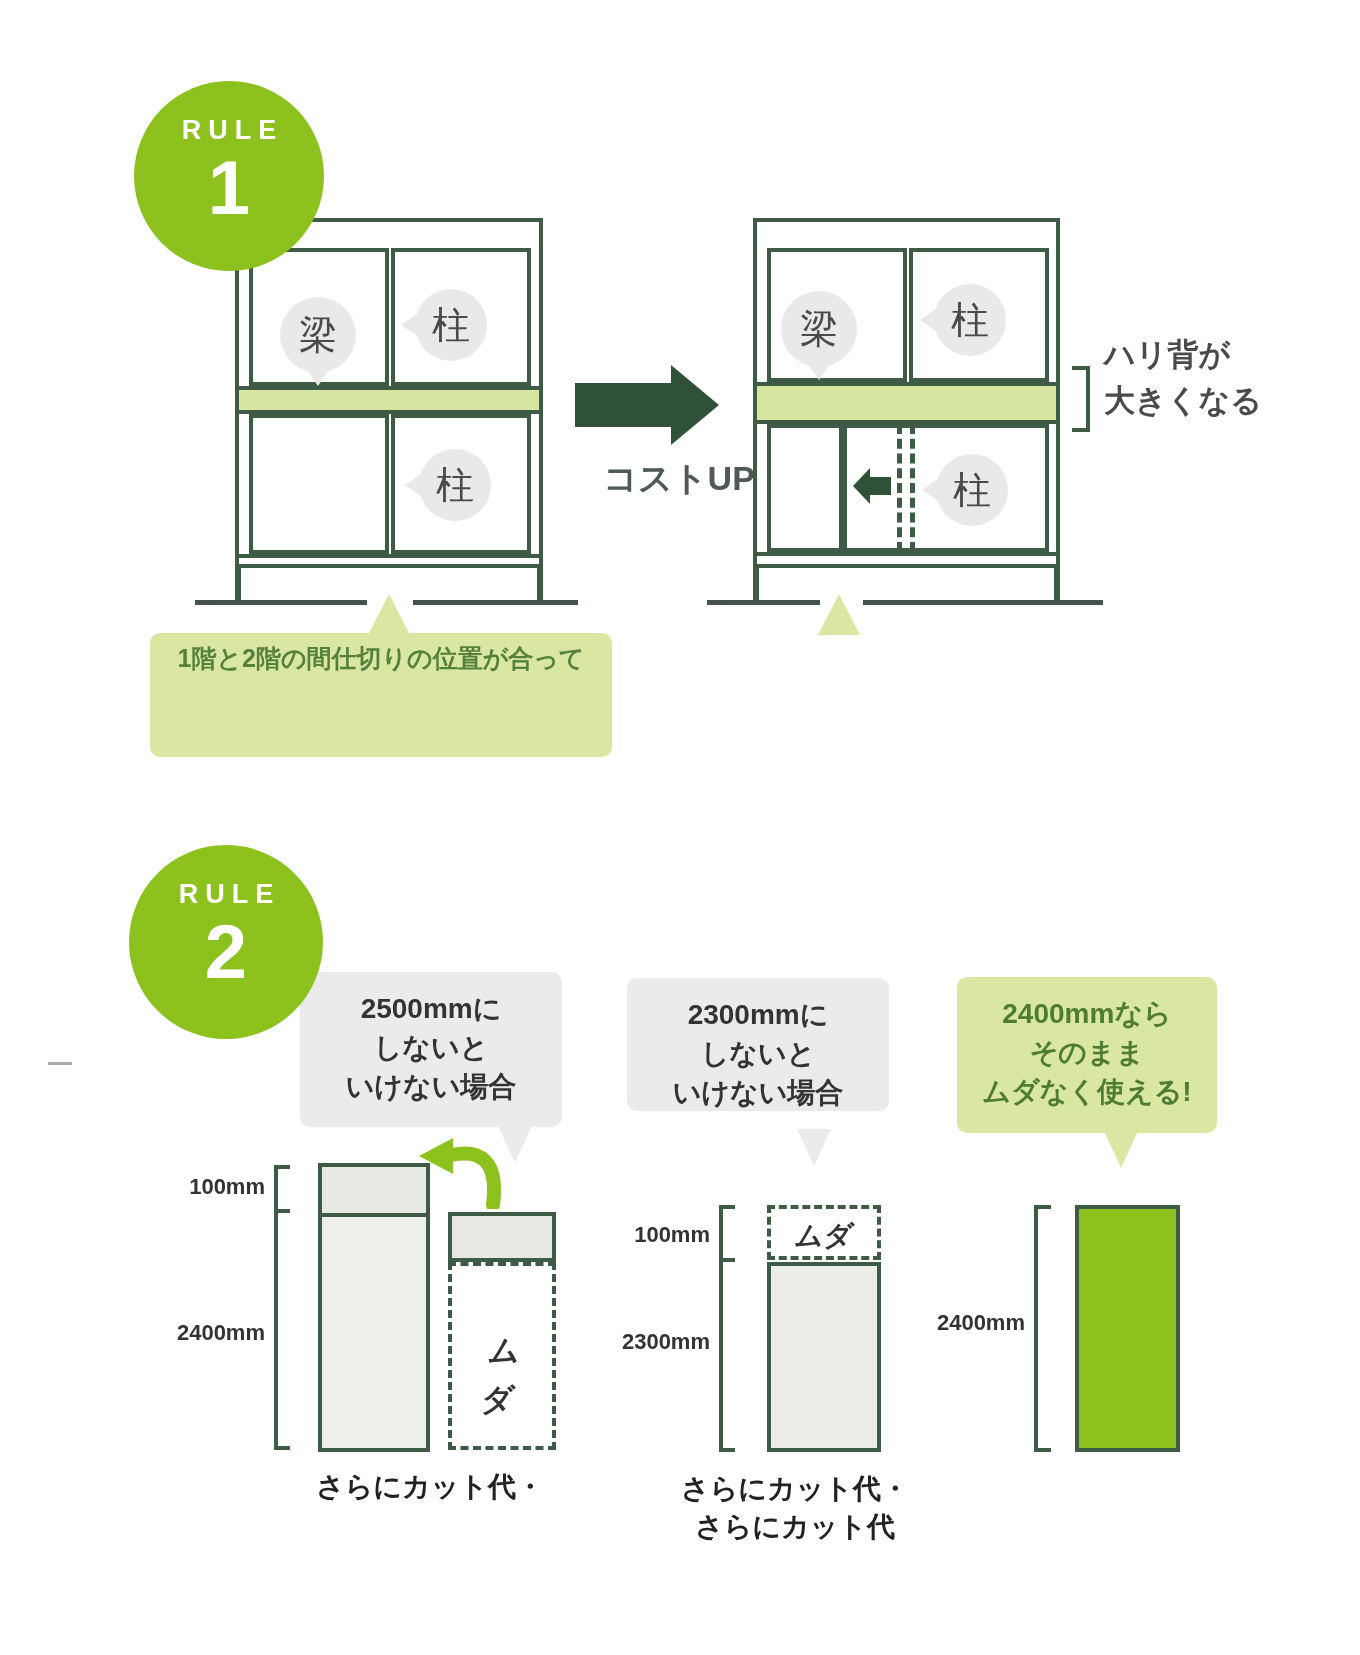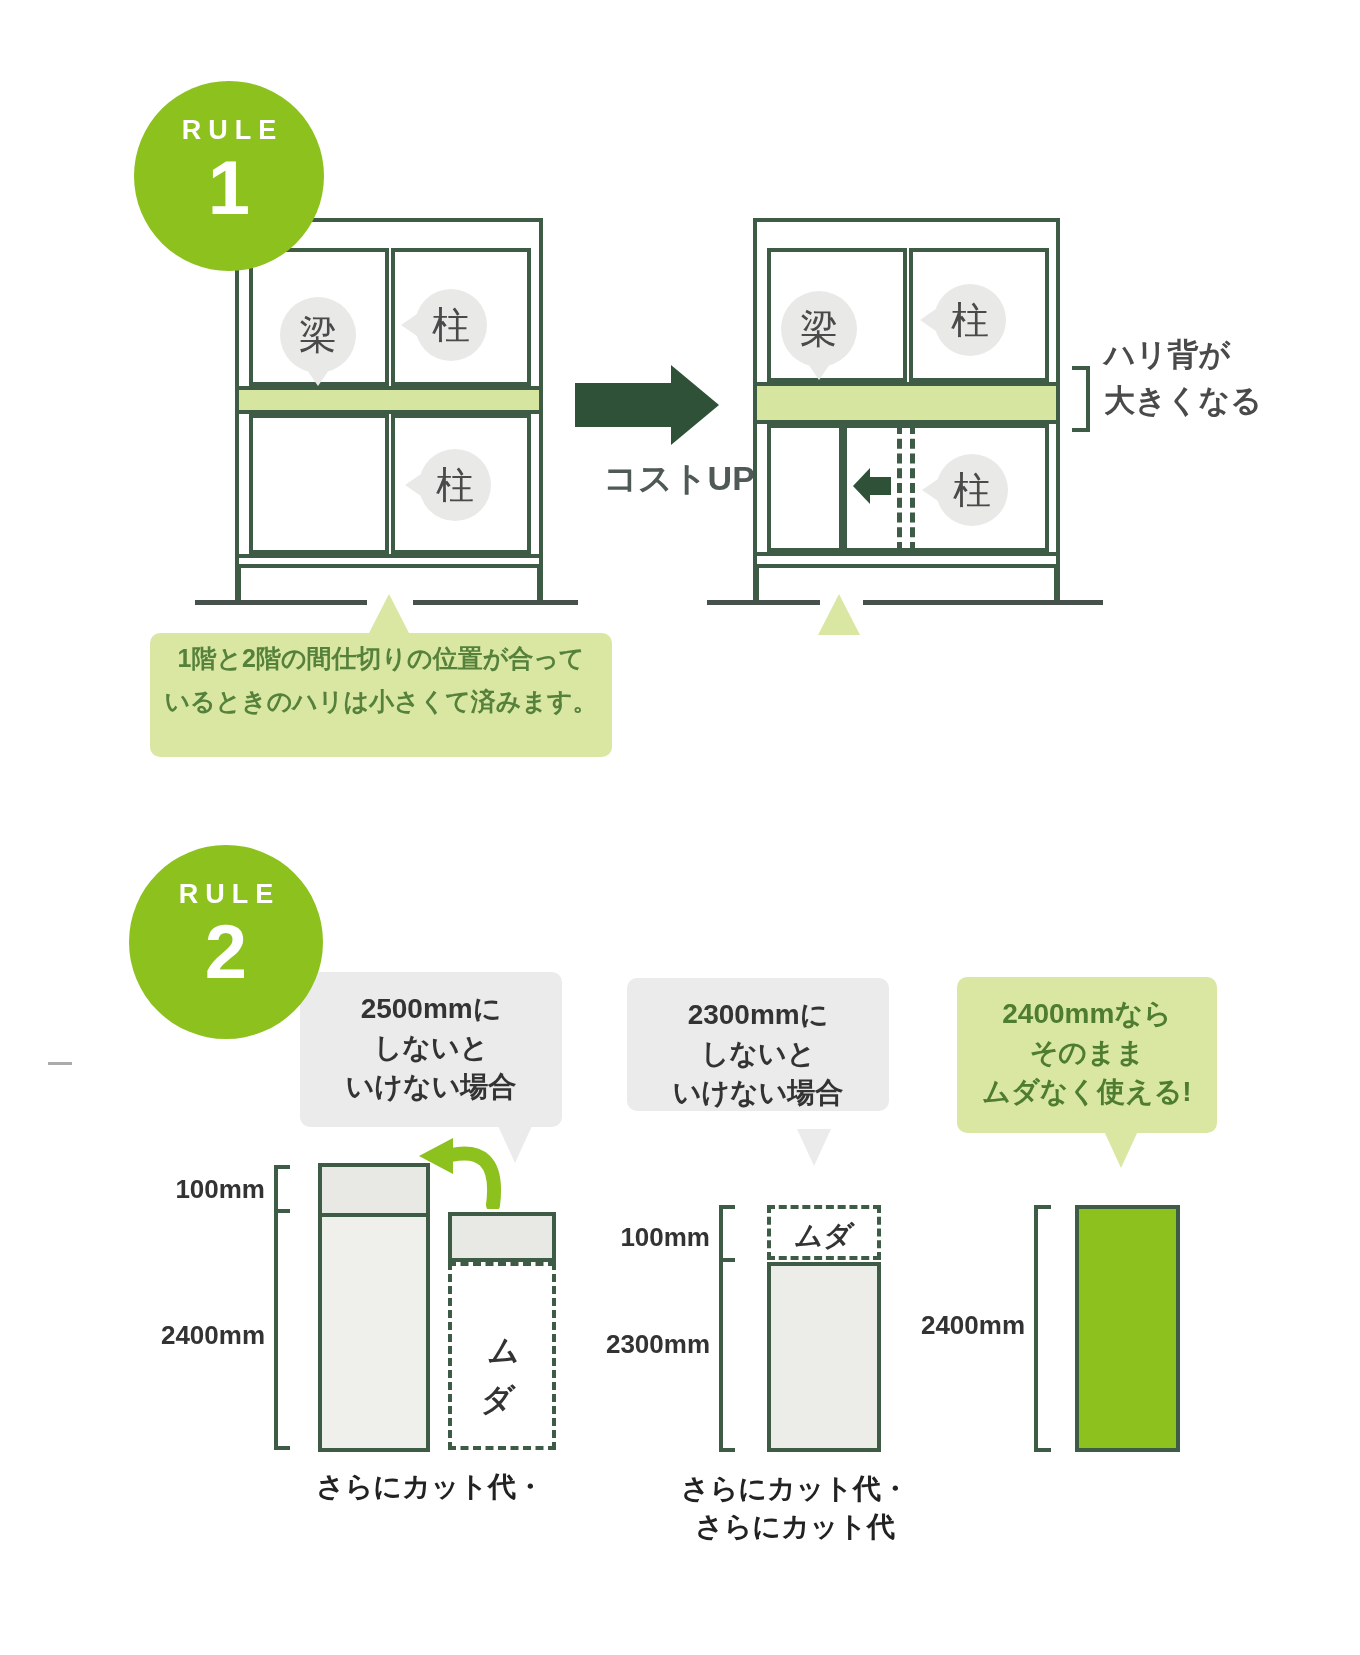--- a/index.html
+++ b/index.html
@@ -45,21 +45,21 @@
           border-right:21px solid transparent;border-bottom:41px solid var(--lgreen);}
   
   .case-box{position:absolute;border-radius:10px;font-weight:bold;font-size:28px;
             text-align:center;line-height:39px;padding-top:17px;box-sizing:border-box;}
   .case-gray{background:var(--graybox);color:#333;}
   .case-green{background:var(--lgreen);color:#4E7C30;}
   .ptr-down-gray{position:absolute;width:0;height:0;border-left:17px solid transparent;
             border-right:17px solid transparent;border-top:37px solid var(--graybox);}
   .ptr-down-green{position:absolute;width:0;height:0;border-left:17px solid transparent;
             border-right:17px solid transparent;border-top:37px solid var(--lgreen);}
-  .dim{position:absolute;font-size:26px;font-weight:bold;color:#333;text-align:right;}
+  .dim{position:absolute;font-size:22px;font-weight:bold;color:#333;text-align:right;}
   .bar{position:absolute;border:4px solid var(--line);box-sizing:content-box;}
   .bar-top-section{border-bottom:4px solid var(--line);background:#E8E8E4;}
   .bar-dashed{position:absolute;border:4px dashed var(--line);background:#fff;box-sizing:content-box;}
   .waste-v{position:absolute;left:0;right:0;top:50px;text-align:center;font-size:31px;font-weight:bold;
            color:#333;line-height:42px;transform:skewX(-8deg);}
   .waste-h{position:absolute;left:0;right:0;top:8px;text-align:center;font-size:28px;font-weight:bold;
            color:#333;transform:skewX(-8deg);}
   .caption{position:absolute;text-align:center;font-size:28px;font-weight:bold;color:#222;line-height:38px;}
   .stray{position:absolute;background:#ABABAB;}
 </style>
@@ -139,21 +139,20 @@
   <div class="vline" style="left:1086px;top:366px;width:4px;height:66px;"></div>
   <div class="hline" style="left:1072px;top:428px;width:18px;height:4px;"></div>
   <div class="note" style="left:1104px;top:332px;">
     <div>ハリ背が</div>
     <div>大きくなる</div>
   </div>
 
   <span class="ptr-up" style="left:368px;top:594px;"></span>
   <div class="callout" style="left:150px;top:633px;width:462px;height:124px;">
     <div>1階と2階の間仕切りの位置が合って</div>
-    <div>いるときのハリは小さくて済みます。</div>
   </div>
   <span class="ptr-up" style="left:818px;top:594px;"></span>
 
   <div class="badge" style="left:129px;top:845px;width:194px;height:194px;">
     <div class="blabel">RULE</div>
     <div class="bnum">2</div>
   </div>
 
   <div class="stray" style="left:48px;top:1062px;width:24px;height:3px;"></div>
 

